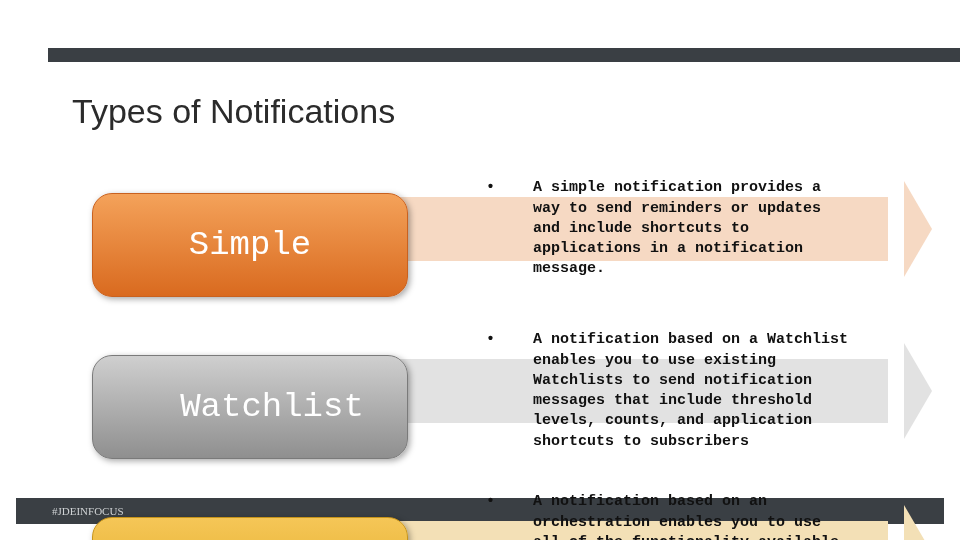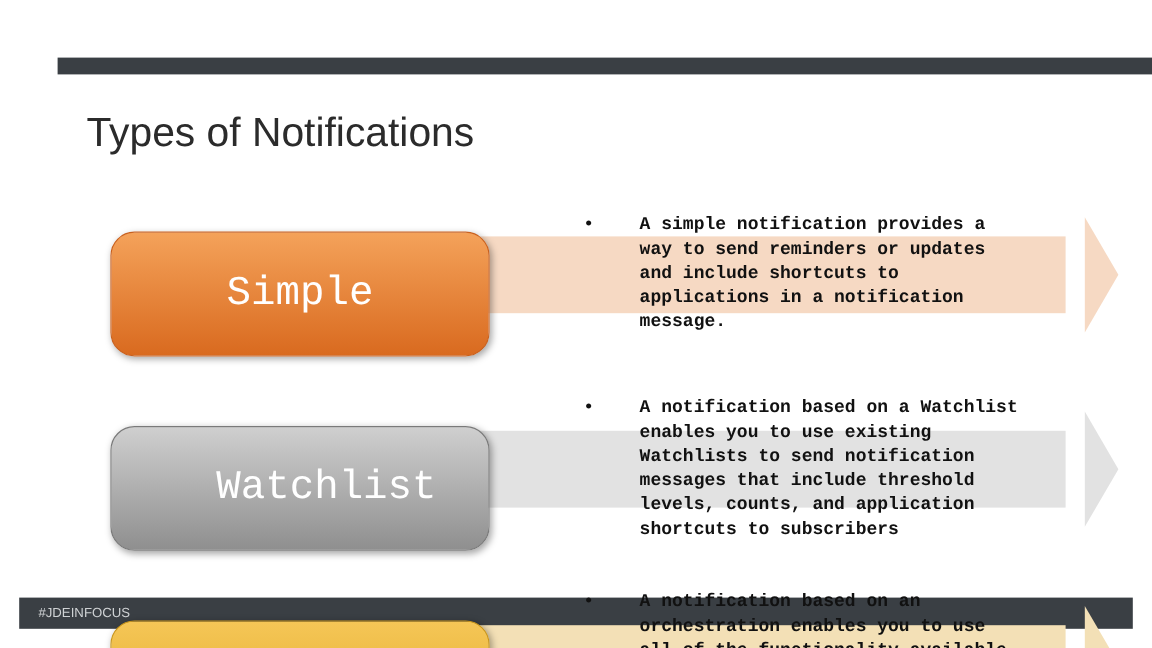--- a/index.html
+++ b/index.html
@@ -37,21 +37,21 @@
     position: relative; z-index: 2;
     flex: 1; padding: 0 44px 0 14px;
     display: flex; align-items: center;
     font-size: 15px; line-height: 1.35; color: #111; font-weight: 700;
   }
   .bullet { display: flex; gap: 6px; }
   .bullet .dot { flex: 0 0 auto; }
   .footer {
     position: absolute; left: 0; right: 0; bottom: 0; height: 26px;
     background: #3a3f44; color: #cfd2d4; font-size: 11px;
-    display: flex; align-items: center; 
+    display: flex; align-items: center; padding-left: 20px; font-family: Liberation Serif, serif;
   }
 </style>
 </head>
 <body>
 
 <div class="top-bar"></div>
 
 <h1 class="title">Types of Notifications</h1>
 
 <div class="rows">

